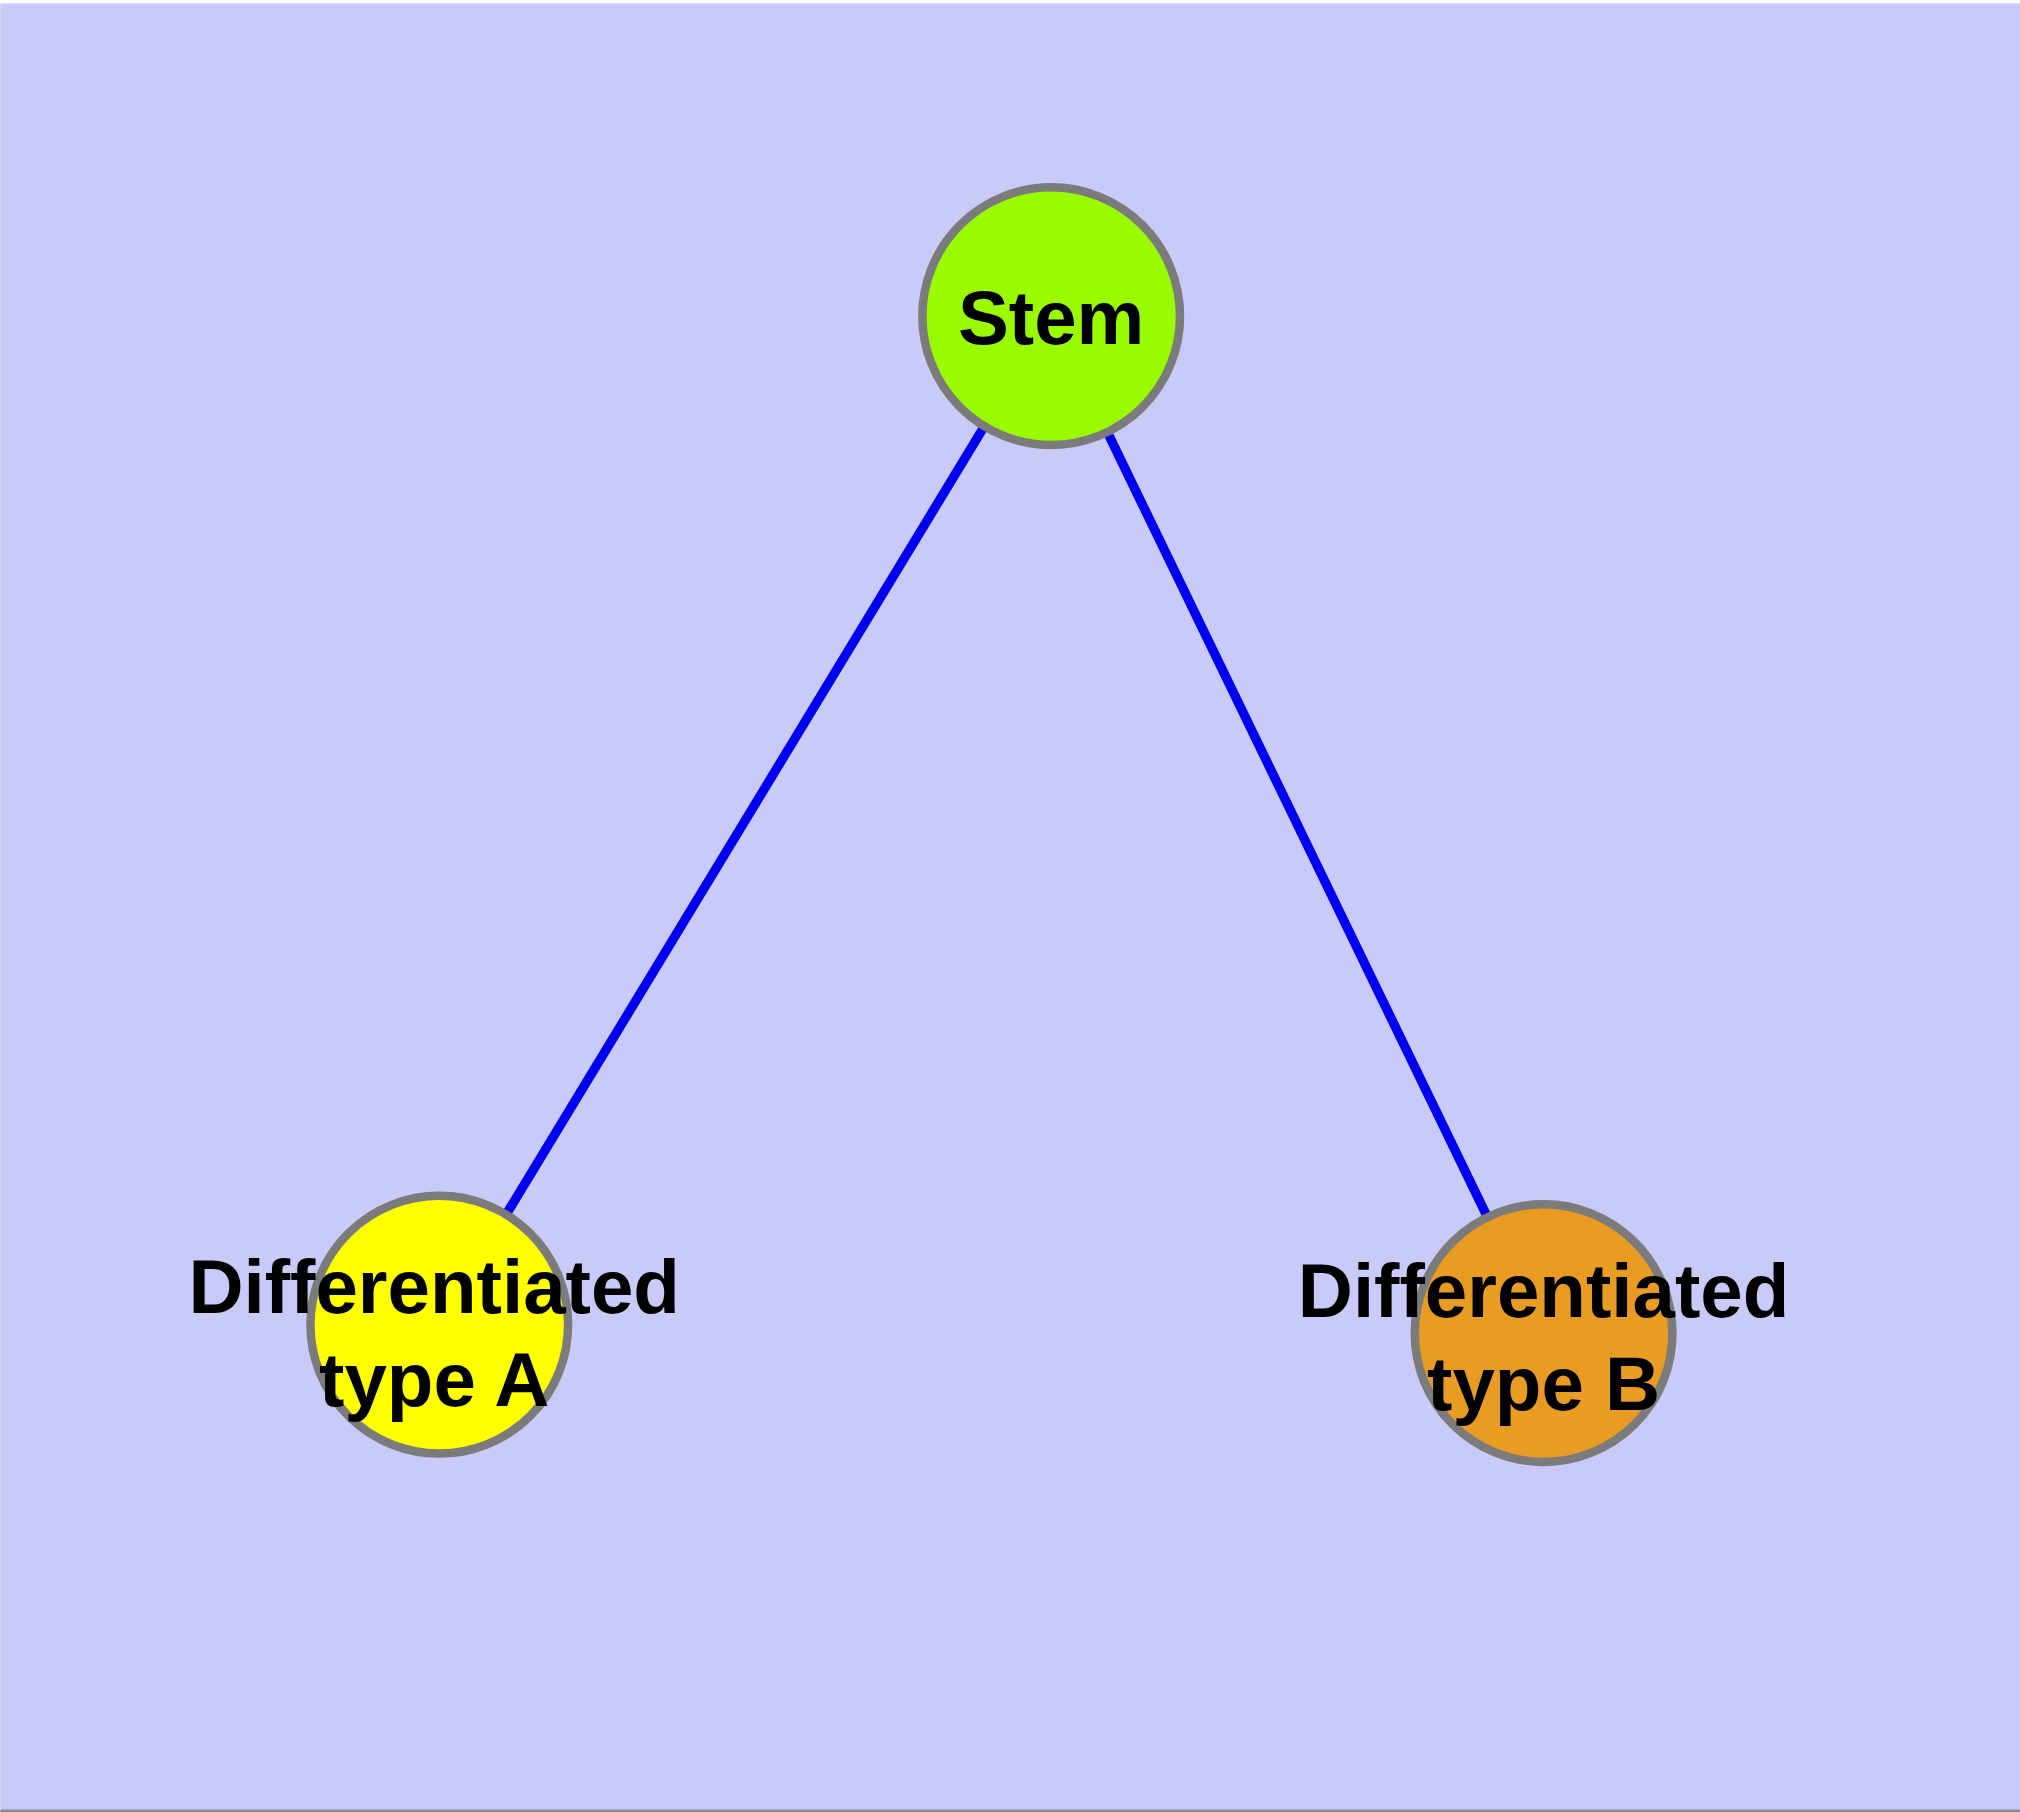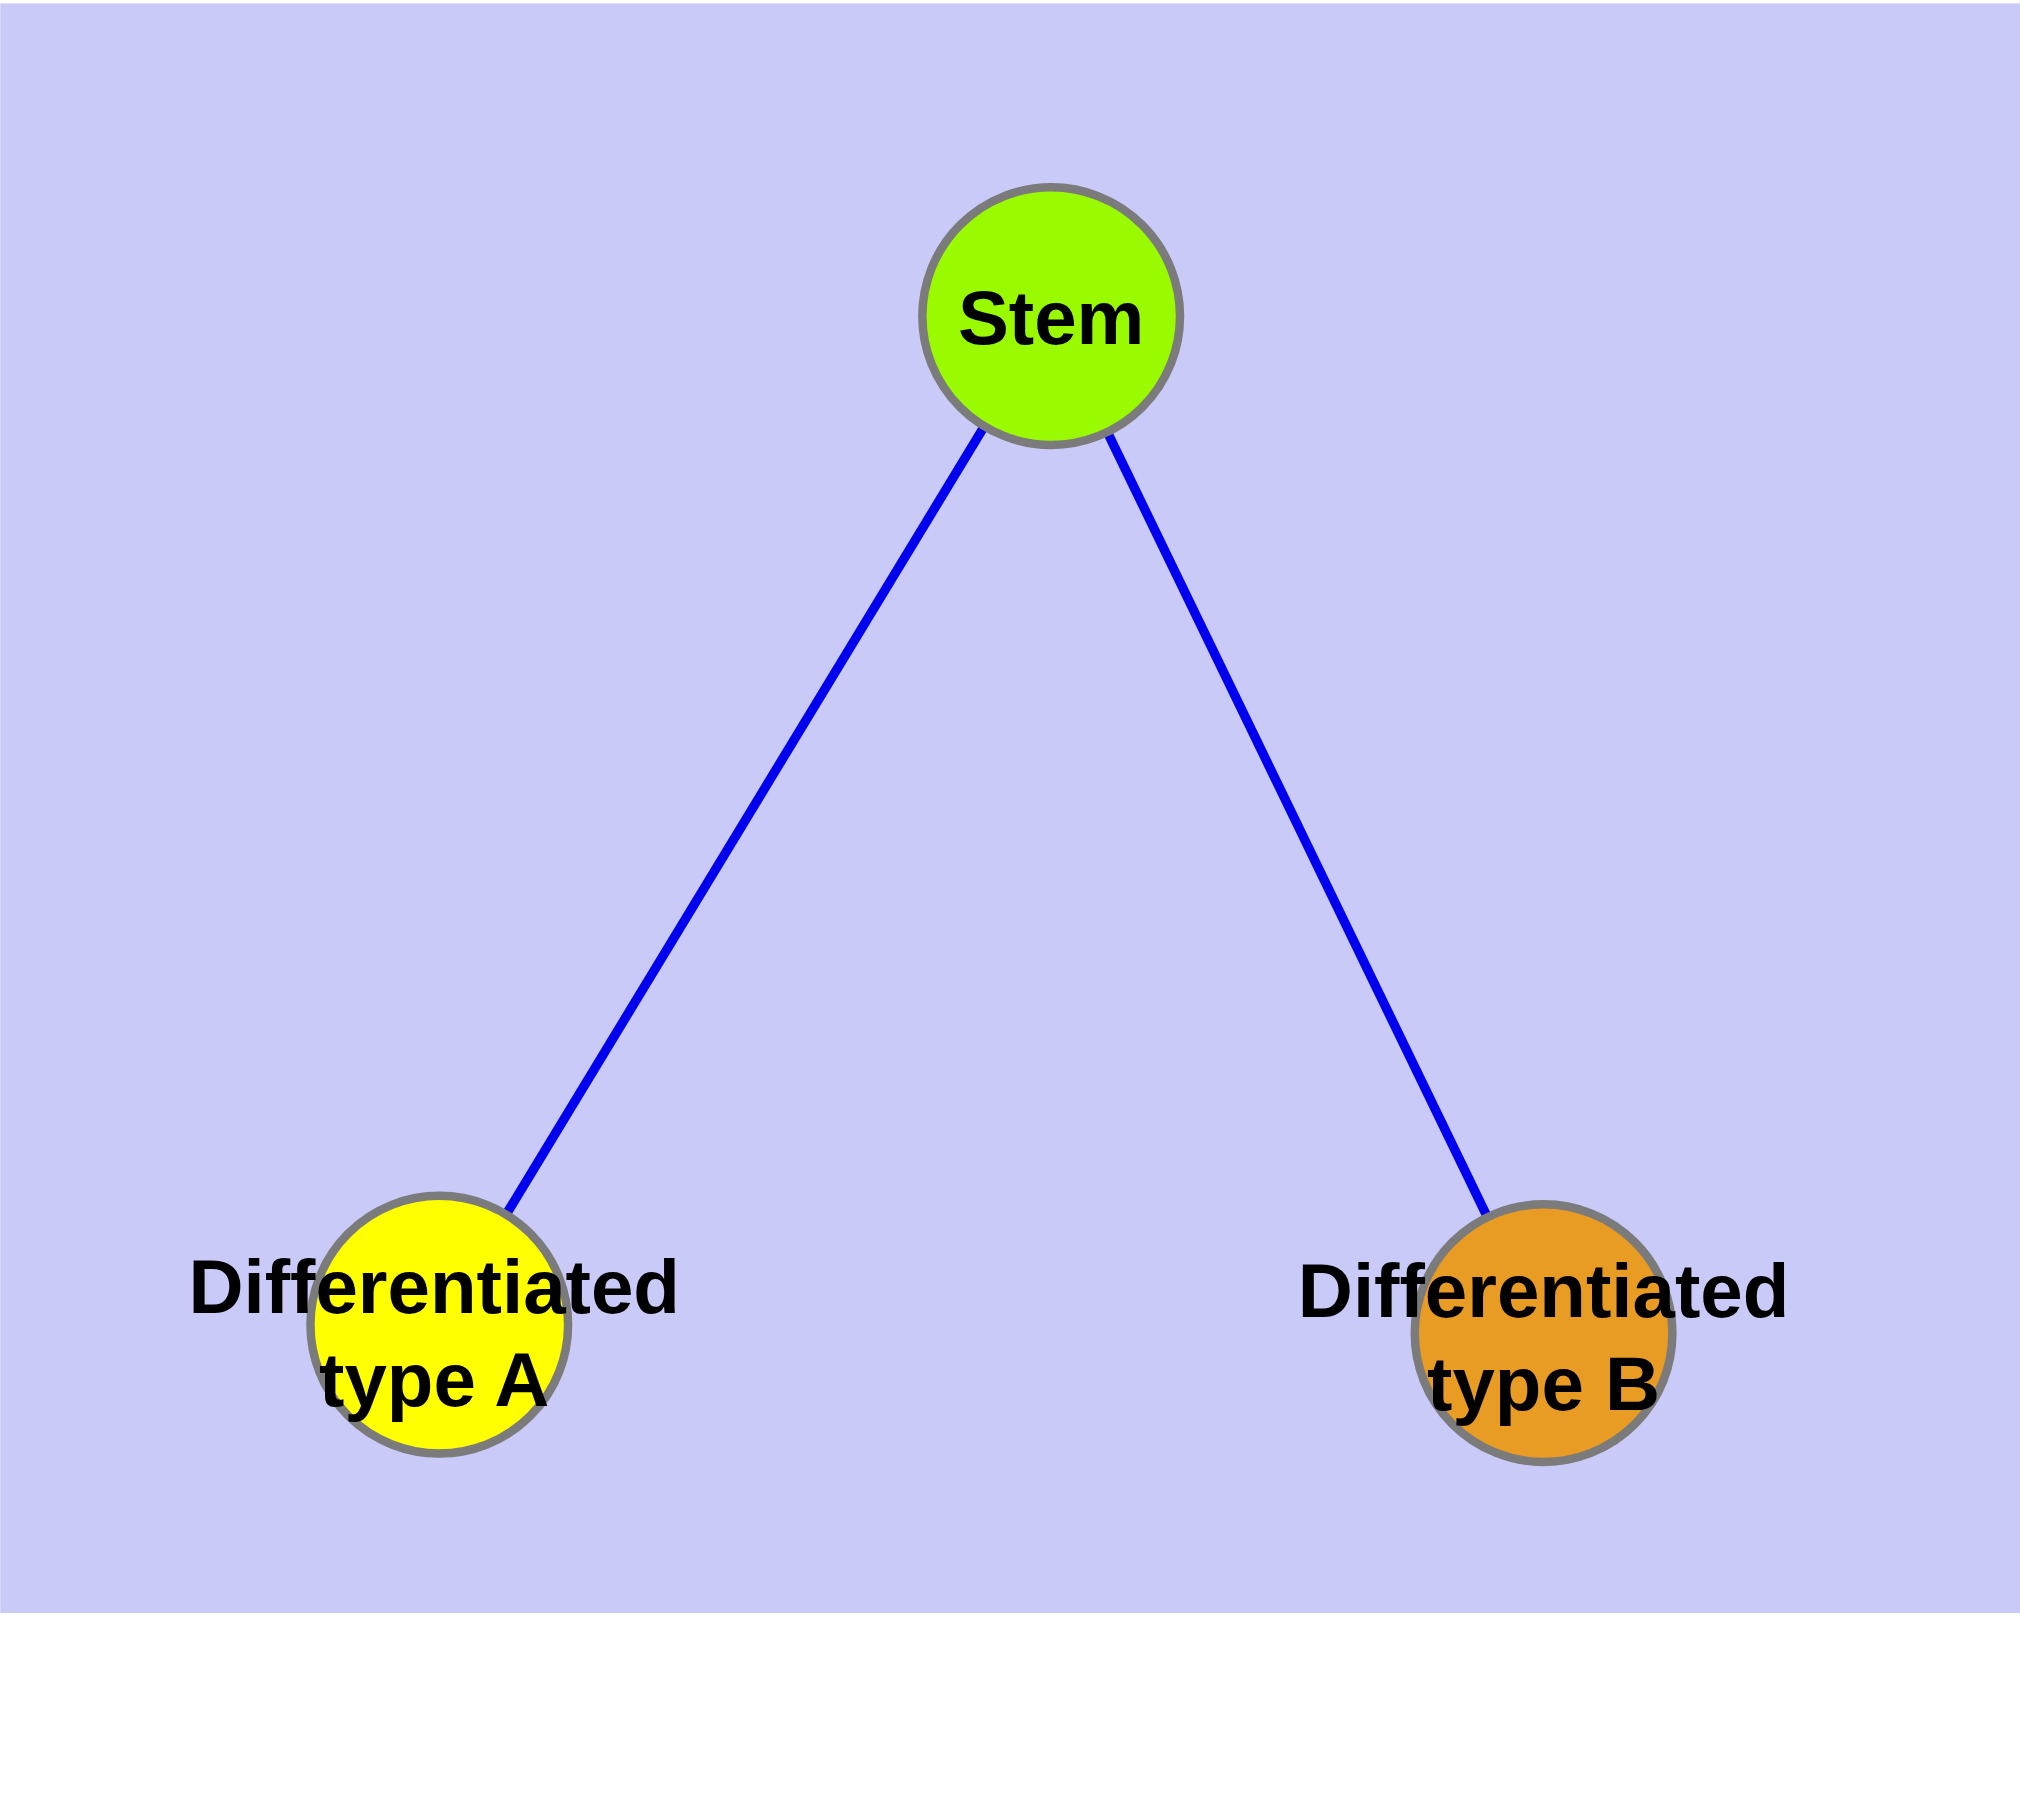--- a/index.html
+++ b/index.html
@@ -3,21 +3,21 @@
 <meta charset="utf-8">
 <style>
   html, body {
     margin: 0;
     padding: 0;
     background: #ffffff;
   }
   .stage {
     position: relative;
     width: 2021px;
-    height: 1613px;
+    height: 1812px;
     overflow: hidden;
     background: #ffffff;
     font-family: "Liberation Sans", "DejaVu Sans", sans-serif;
   }
   svg.graph {
     position: absolute;
     left: 0;
     top: 0;
     width: 2021px;
     height: 1812px;

